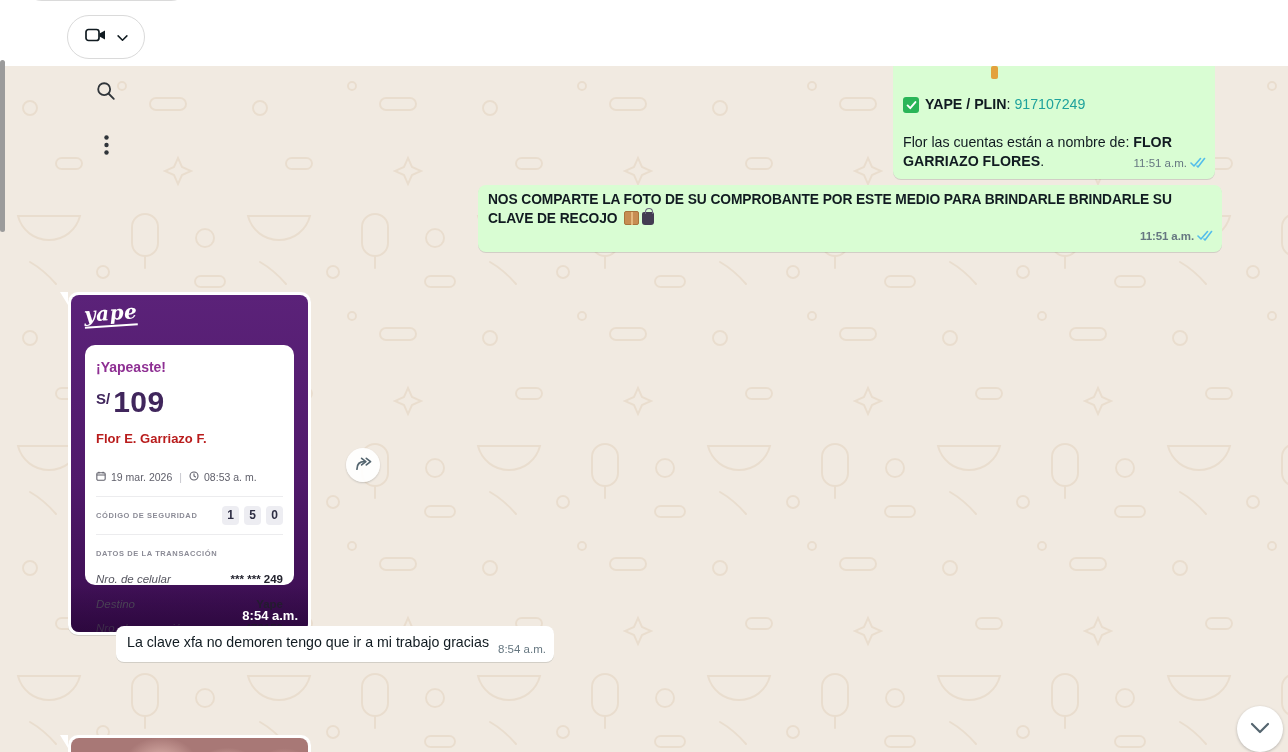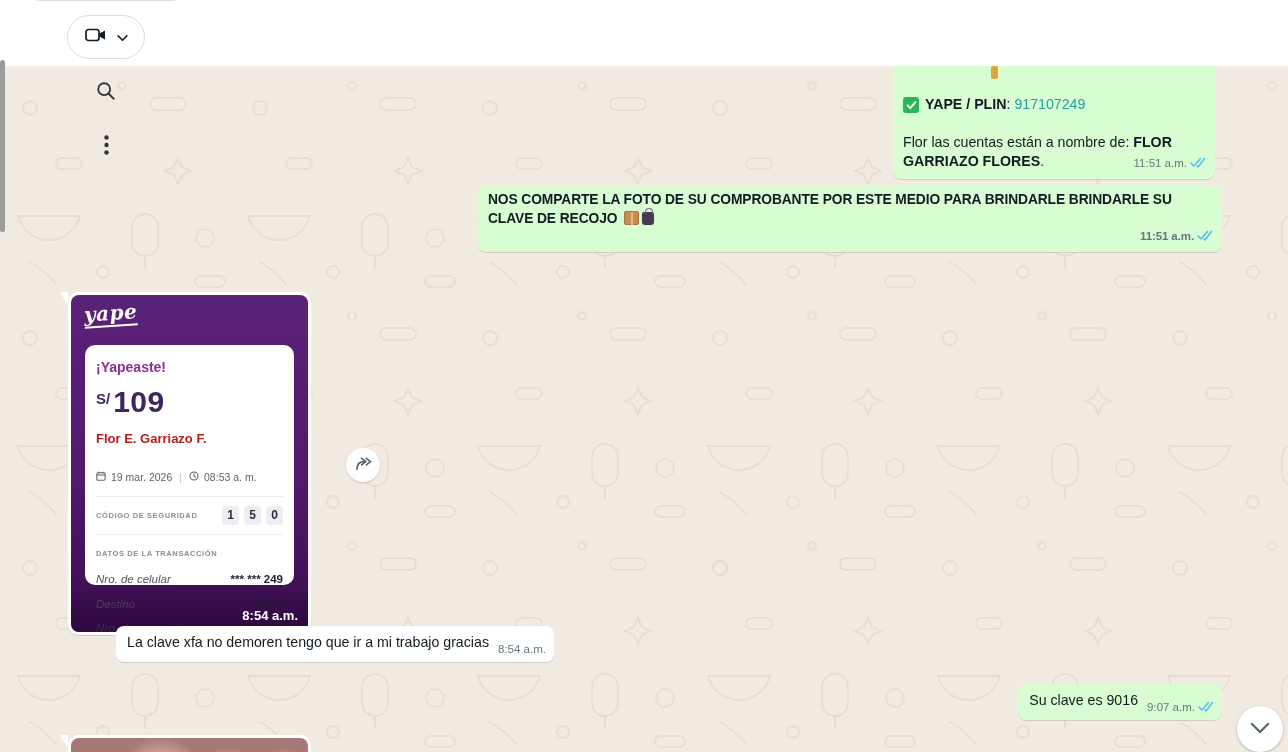--- a/index.html
+++ b/index.html
@@ -289,32 +289,20 @@
             <path d="M13 2.5L17.5 6 13 9.5" fill="none" stroke="#54656f" stroke-width="1.8" stroke-linecap="round" stroke-linejoin="round"></path>
           </svg>
       </span>
     </div>
 
     <div class="bubble white m5">
       <span>La clave xfa no demoren tengo que ir a mi trabajo gracias</span>
       <span class="msg-time inline-time">8:54 a.m.</span>
     </div>
 
-    <div class="bubble green m6">
-      <span>Su clave es 9016</span>
-      <span class="inline-time" style="display:inline-flex; align-items:center; gap:3px;">
-        <span class="msg-time">9:07 a.m.</span>
-        <span class="ticks">
-          <svg width="16" height="11" viewBox="0 0 16 11">
-              <path d="M1 6l3 3 6.5-7.5" fill="none" stroke="#53bdeb" stroke-width="1.6" stroke-linecap="round" stroke-linejoin="round"></path>
-              <path d="M7 9l1 1L14.5 1.5" fill="none" stroke="#53bdeb" stroke-width="1.6" stroke-linecap="round" stroke-linejoin="round"></path>
-            </svg>
-        </span>
-      </span>
-    </div>
 
     <div class="bubble white imgmsg2">
       <span class="tail-in"></span>
       <div class="roses"></div>
     </div>
   </div>
 
   <div class="scrollbtn">
     <span>
       <svg width="20" height="12" viewBox="0 0 20 12">

